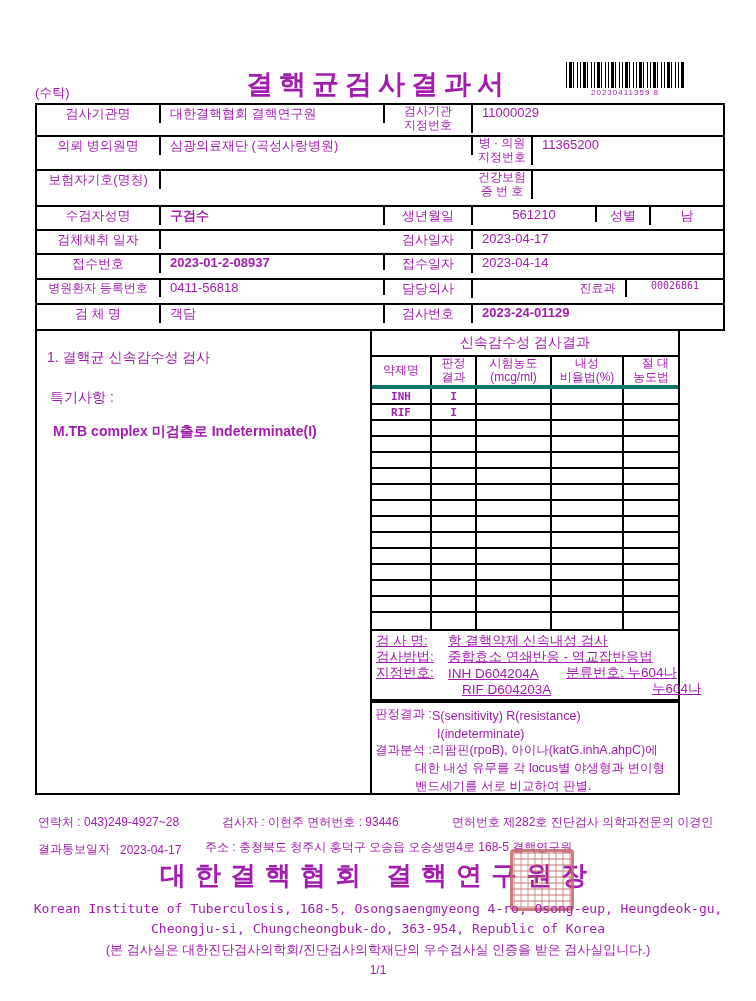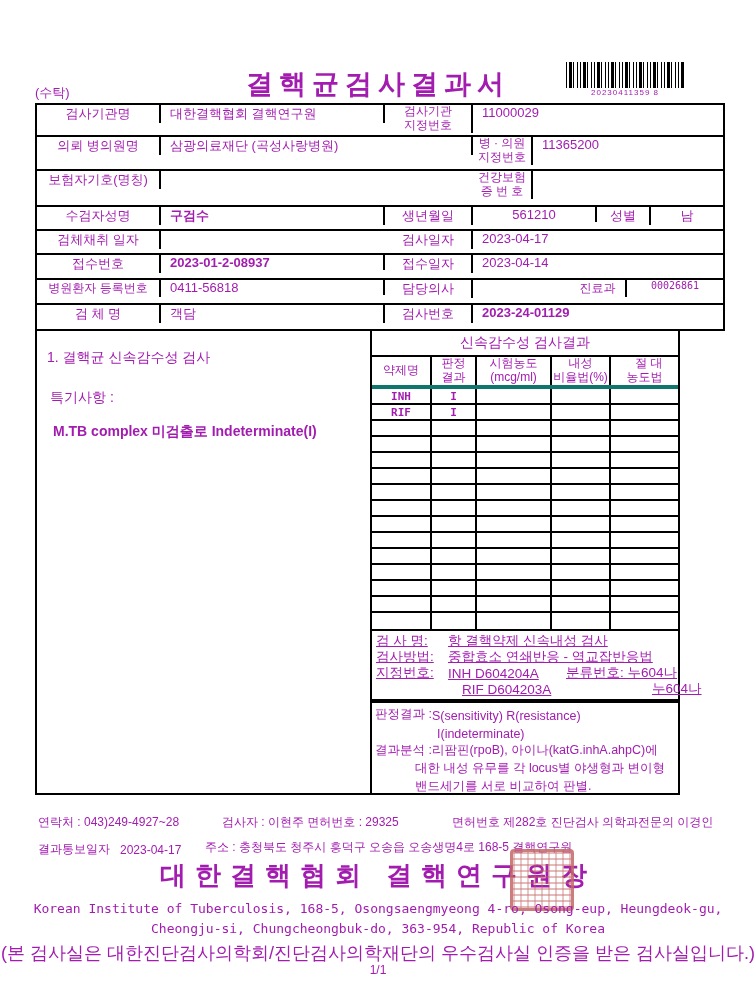--- a/index.html
+++ b/index.html
@@ -30,21 +30,21 @@
   #sens-table{left:370px;top:329px;width:310px;border:2px solid #000;box-sizing:border-box;background:#fff;}
   #sens-title{height:26px;border-bottom:2px solid #000;display:flex;align-items:center;justify-content:center;font-size:14px;box-sizing:border-box;}
   #sens-header{display:flex;border-bottom:4px solid #0f766e;height:32px;box-sizing:border-box;}
   .hcell{border-right:2px solid #000;display:flex;align-items:center;justify-content:center;font-size:12px;box-sizing:border-box;}
   .hcell:last-child{border-right:none;text-align:right;}
   .drug-row{display:flex;height:16px;border-bottom:2px solid #000;box-sizing:border-box;}
   .drug-row:last-child{border-bottom:none;}
   .drug-cell{border-right:2px solid #000;display:flex;align-items:center;justify-content:center;
              font-size:11px;font-weight:bold;box-sizing:border-box;font-family:"DejaVu Sans Mono","Liberation Mono",monospace;}
   .drug-cell:last-child{border-right:none;}
-  .dw1{width:60px;} .dw2{width:45px;} .dw3{width:75px;} .dw4{width:59px;} .dw5{flex:1;}
+  .dw1{width:60px;} .dw2{width:45px;} .dw3{width:75px;} .dw4{width:72px;} .dw5{flex:1;}
   
   #method-box{left:370px;top:629px;width:310px;height:72px;border:2px solid #000;box-sizing:border-box;
               font-size:13.5px;padding:2px 0 0 4px;}
   .mline{display:flex;height:16px;align-items:center;white-space:nowrap;text-decoration:underline;}
   .mlbl{width:72px;flex:none;}
   .mcode{width:118px;flex:none;}
   .mindent{width:72px;flex:none;}
   #result-box{left:370px;top:701px;width:310px;height:94px;border:2px solid #000;box-sizing:border-box;
               font-size:12.5px;padding:2px 0 0 3px;}
   .rline{height:18px;display:flex;align-items:flex-end;white-space:nowrap;}
@@ -60,21 +60,21 @@
   
   .f12{font-size:12px;}
   #org-title{top:858px;font-size:26px;font-weight:bold;letter-spacing:9px;}
   #stamp{left:510px;top:849px;width:64px;height:62px;border:3px solid #c46868;border-radius:4px;box-sizing:border-box;
     background:
       repeating-linear-gradient(0deg, rgba(194,95,95,.50) 0 2px, rgba(255,255,255,0) 2px 6px),
       repeating-linear-gradient(90deg, rgba(194,95,95,.40) 0 2px, rgba(255,255,255,0) 2px 7px);
     opacity:.85;}
   #eng1{top:901px;font-size:13px;}
   #eng2{top:921px;font-size:13px;}
-  #cert-line{top:941px;font-size:18px;}
+  #cert-line{top:941px;font-size:13px;}
   #page-num{top:963px;font-size:12px;}
 </style>
 </head>
 <body>
 
 <div id="page">
 
   <span id="consignment" class="abs">(수탁)</span>
   <div id="doc-title" class="abs ctr">결핵균검사결과서</div>
   <div id="barcode" class="abs"></div>
@@ -301,21 +301,21 @@
     </div>
     <div class="rline rin2">
       <span>대한 내성 유무를 각 locus별 야생형과 변이형</span>
     </div>
     <div class="rline rin2">
       <span>밴드세기를 서로 비교하여 판별.</span>
     </div>
   </div>
 
   <span class="abs f12" style="left:38px;top:814px">연락처 : 043)249-4927~28</span>
-  <span class="abs f12" style="left:222px;top:814px">검사자 : 이현주 면허번호 : 29325</span>
+  <span class="abs f12" style="left:222px;top:814px">검사자 : 이현주 면허번호 : 93446</span>
   <span class="abs f12" style="left:452px;top:814px">면허번호 제282호 진단검사 의학과전문의 이경인</span>
   <span class="abs f12" style="left:38px;top:841px">결과통보일자</span>
   <span class="abs f12" style="left:120px;top:843px">2023-04-17</span>
   <span class="abs f12" style="left:205px;top:839px">주소 : 충청북도 청주시 흥덕구 오송읍 오송생명4로 168-5 결핵연구원</span>
 
   <div id="org-title" class="abs ctr">대한결핵협회 결핵연구원장</div>
   <div id="stamp" class="abs"></div>
 
   <div id="eng1" class="abs ctr mono">Korean Institute of Tuberculosis, 168-5, Osongsaengmyeong 4-ro, Osong-eup, Heungdeok-gu,</div>
   <div id="eng2" class="abs ctr mono">Cheongju-si, Chungcheongbuk-do, 363-954, Republic of Korea</div>

